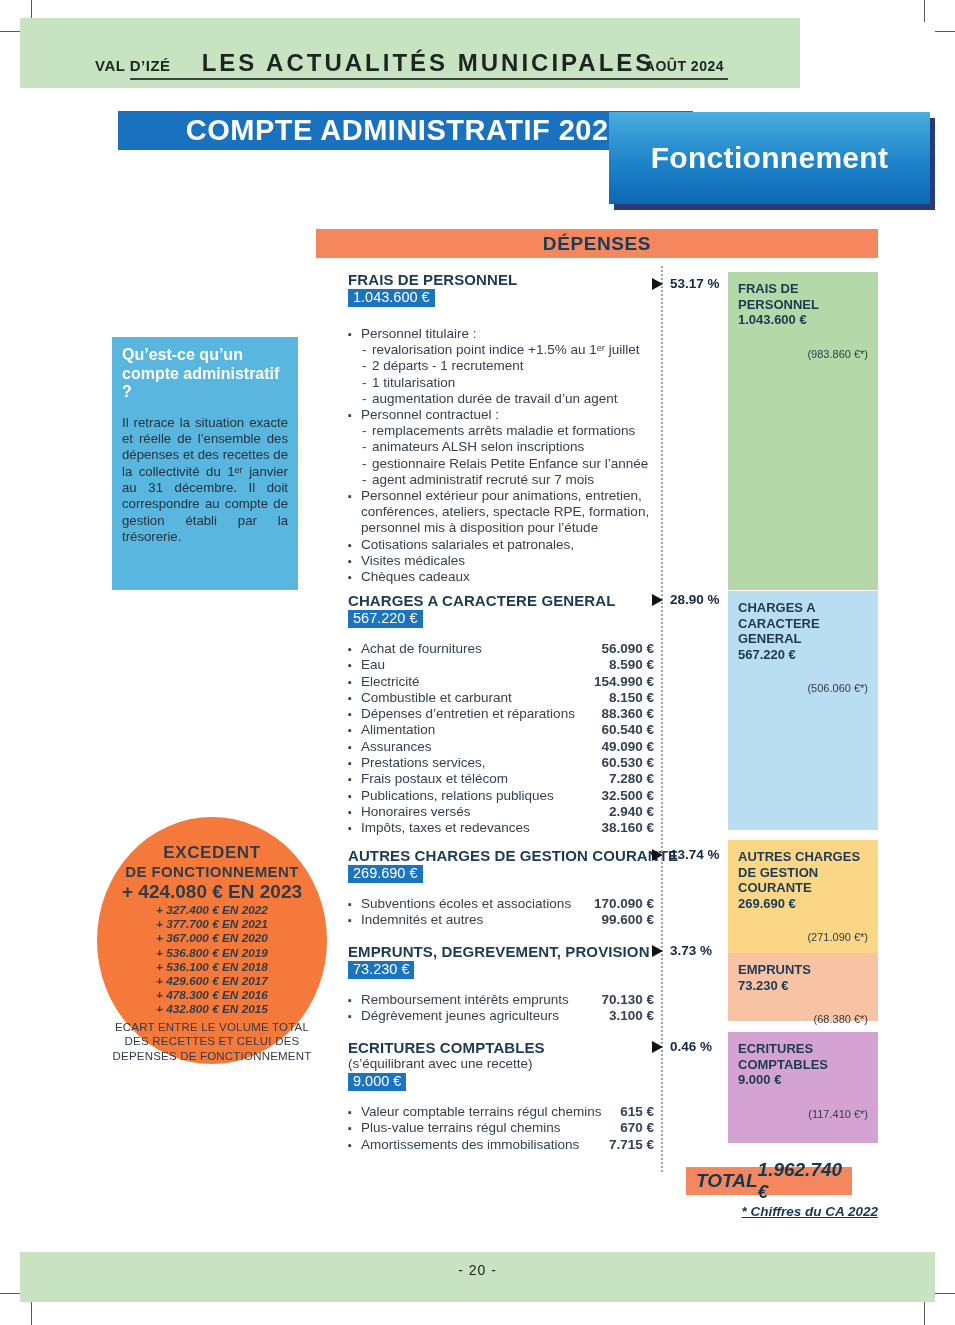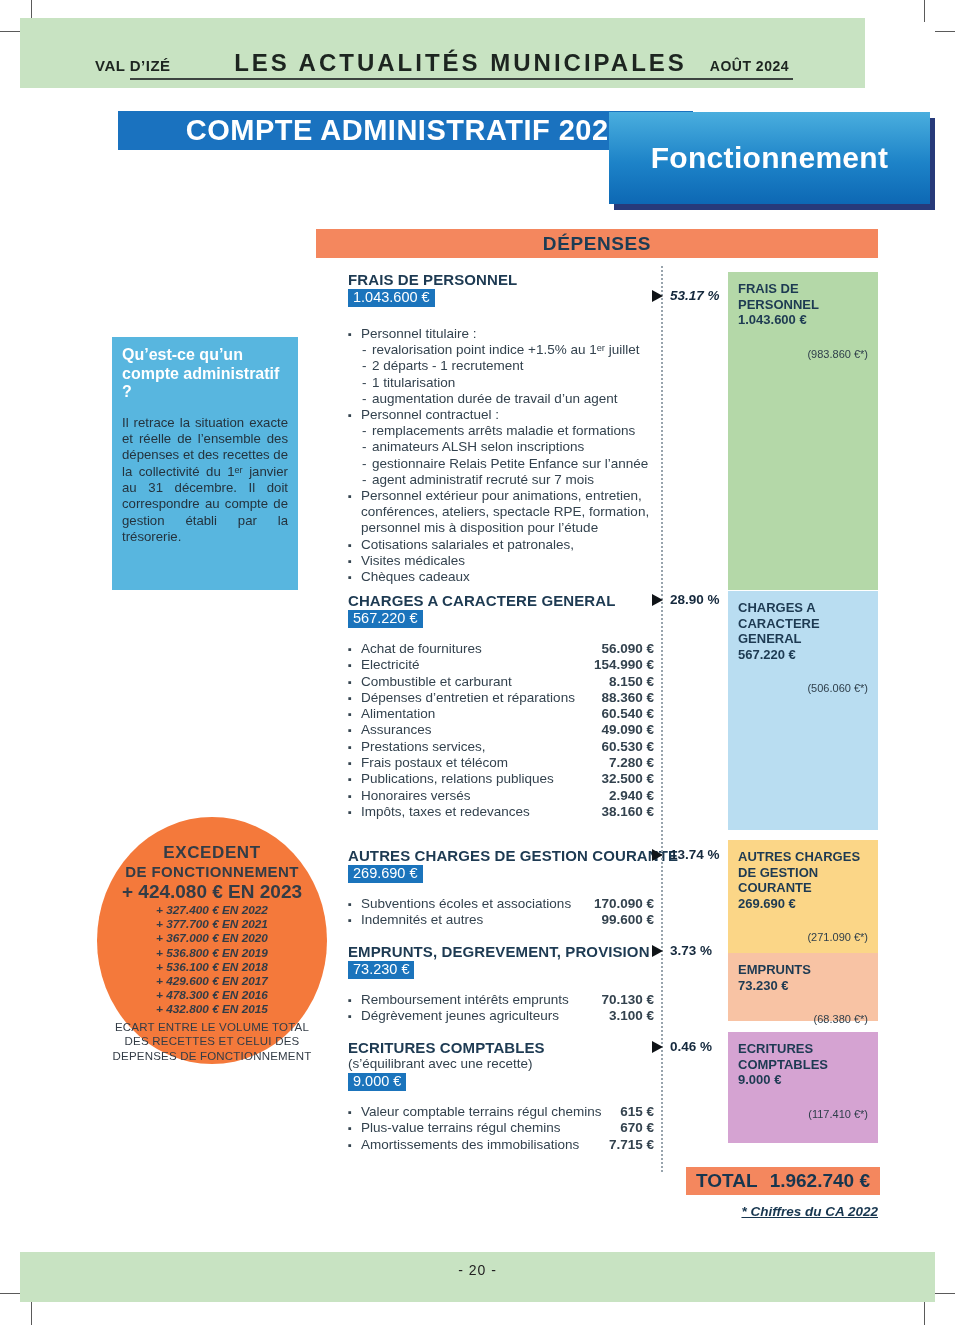--- a/index.html
+++ b/index.html
@@ -5,21 +5,21 @@
   html,body{margin:0;padding:0;background:#fff;}
   #page{position:relative;width:955px;height:1325px;background:#fff;overflow:hidden;
         font-family:"Liberation Sans","DejaVu Sans",sans-serif;color:#33424e;}
   .abs{position:absolute;}
 
   
   .crop{position:absolute;background:#5a5a5a;}
 
   
   .band{position:absolute;background:#c8e3c2;}
-  #header-band{left:20px;top:18px;width:845px;height:70px;}
+  #header-band{left:20px;top:18px;width:780px;height:70px;}
   .hdr-underline{position:absolute;left:110px;right:72px;bottom:8px;height:2px;background:#3c4440;}
   .hdr-left{position:absolute;left:75px;bottom:14px;font-size:15px;font-weight:700;letter-spacing:.5px;color:#1d2520;}
   .hdr-center{position:absolute;left:0;right:0;bottom:11px;text-align:center;font-size:24px;font-weight:700;letter-spacing:3px;color:#1d2520;margin-left:36px;}
   .hdr-right{position:absolute;right:76px;bottom:14px;font-size:14px;font-weight:700;letter-spacing:.5px;color:#1d2520;}
 
   
   #page-title{left:118px;top:111px;width:575px;height:39px;background:#1a72bf;color:#fff;
     font-size:29px;font-weight:800;letter-spacing:.5px;text-align:center;line-height:39px;white-space:nowrap;}
 
   
@@ -62,38 +62,38 @@
   .row{display:flex;}
   .row::before{content:"▪";width:13px;flex:0 0 13px;font-size:11px;}
   .row-label{flex:1;}
   .row-value{font-weight:700;text-align:right;white-space:nowrap;padding-right:6px;}
 
   
   #divider{left:661px;top:266px;height:906px;width:0;border-left:2px dotted #98a4ad;}
 
   
   .pct{position:absolute;left:652px;display:flex;align-items:center;}
-  .p1{top:288px;font-style:italic;} .p2{top:592px;} .p3{top:847px;} .p4{top:943px;} .p5{top:1039px;}
+  .p1{top:276px;} .p2{top:592px;} .p3{top:847px;} .p4{top:943px;} .p5{top:1039px;}
   .arrow-icon{width:0;height:0;border-top:6px solid transparent;border-bottom:6px solid transparent;border-left:11px solid #101418;}
   .pct-text{margin-left:7px;font-size:13.5px;font-weight:800;color:#15293d;white-space:nowrap;}
 
   
   .rbox{position:absolute;left:728px;width:150px;box-sizing:border-box;padding:9px 10px;}
   .b1{top:272px;height:318px;background:#b4d8a8;}
   .b2{top:591px;height:239px;background:#b9ddf1;}
   .b3{top:840px;height:113px;background:#fbd687;}
   .b4{top:953px;height:68px;background:#f8c3a4;}
   .b5{top:1032px;height:111px;background:#d5a3d2;}
   .rbox-title{font-size:13px;font-weight:800;line-height:15.5px;color:#1d3a52;}
   .rbox-amount{font-size:13px;font-weight:800;line-height:15.5px;color:#1d3a52;}
   .rbox-prev{margin-top:20px;font-size:11px;color:#2e3e4a;text-align:right;}
 
   
-  #total-box{left:686px;top:1167px;width:194px;height:28px;background:#f4875e;display:flex;align-items:center;
-    font-size:19px;font-weight:800;color:#17364f;padding:0 10px;box-sizing:border-box;}
+  #total-box{left:686px;top:1167px;width:166px;height:28px;background:#f4875e;display:flex;align-items:center;
+    font-size:19px;font-weight:800;color:#17364f;padding:0 10px;box-sizing:border-box;font-style:italic;}
   #total-box .tv{margin-left:auto;}
 
   
   #footnote{left:660px;top:1204px;width:218px;text-align:right;font-size:13.5px;font-style:italic;font-weight:600;color:#17364f;text-decoration:underline;}
 
   
   #footer-band{left:20px;top:1252px;width:915px;height:50px;}
   #page-number{position:absolute;left:0;right:0;top:10px;text-align:center;font-size:14px;color:#222;letter-spacing:1px;}
 </style>
 </head>
@@ -228,20 +228,24 @@
   <div class="section sec2">
     <div class="sec-head">CHARGES A CARACTERE GENERAL</div>
     <div><span class="chip" style="background-color: rgb(27, 116, 188);">567.220 €</span></div>
     <div class="rows">
 
     <div class="row">
           <span class="row-label">Achat de fournitures</span>
           <span class="row-value">56.090 €</span>
         </div>
         <div class="row">
+          <span class="row-label">Eau</span>
+          <span class="row-value">8.590 €</span>
+        </div>
+        <div class="row">
           <span class="row-label">Electricité</span>
           <span class="row-value">154.990 €</span>
         </div>
         <div class="row">
           <span class="row-label">Combustible et carburant</span>
           <span class="row-value">8.150 €</span>
         </div>
         <div class="row">
           <span class="row-label">Dépenses d’entretien et réparations</span>
           <span class="row-value">88.360 €</span>

